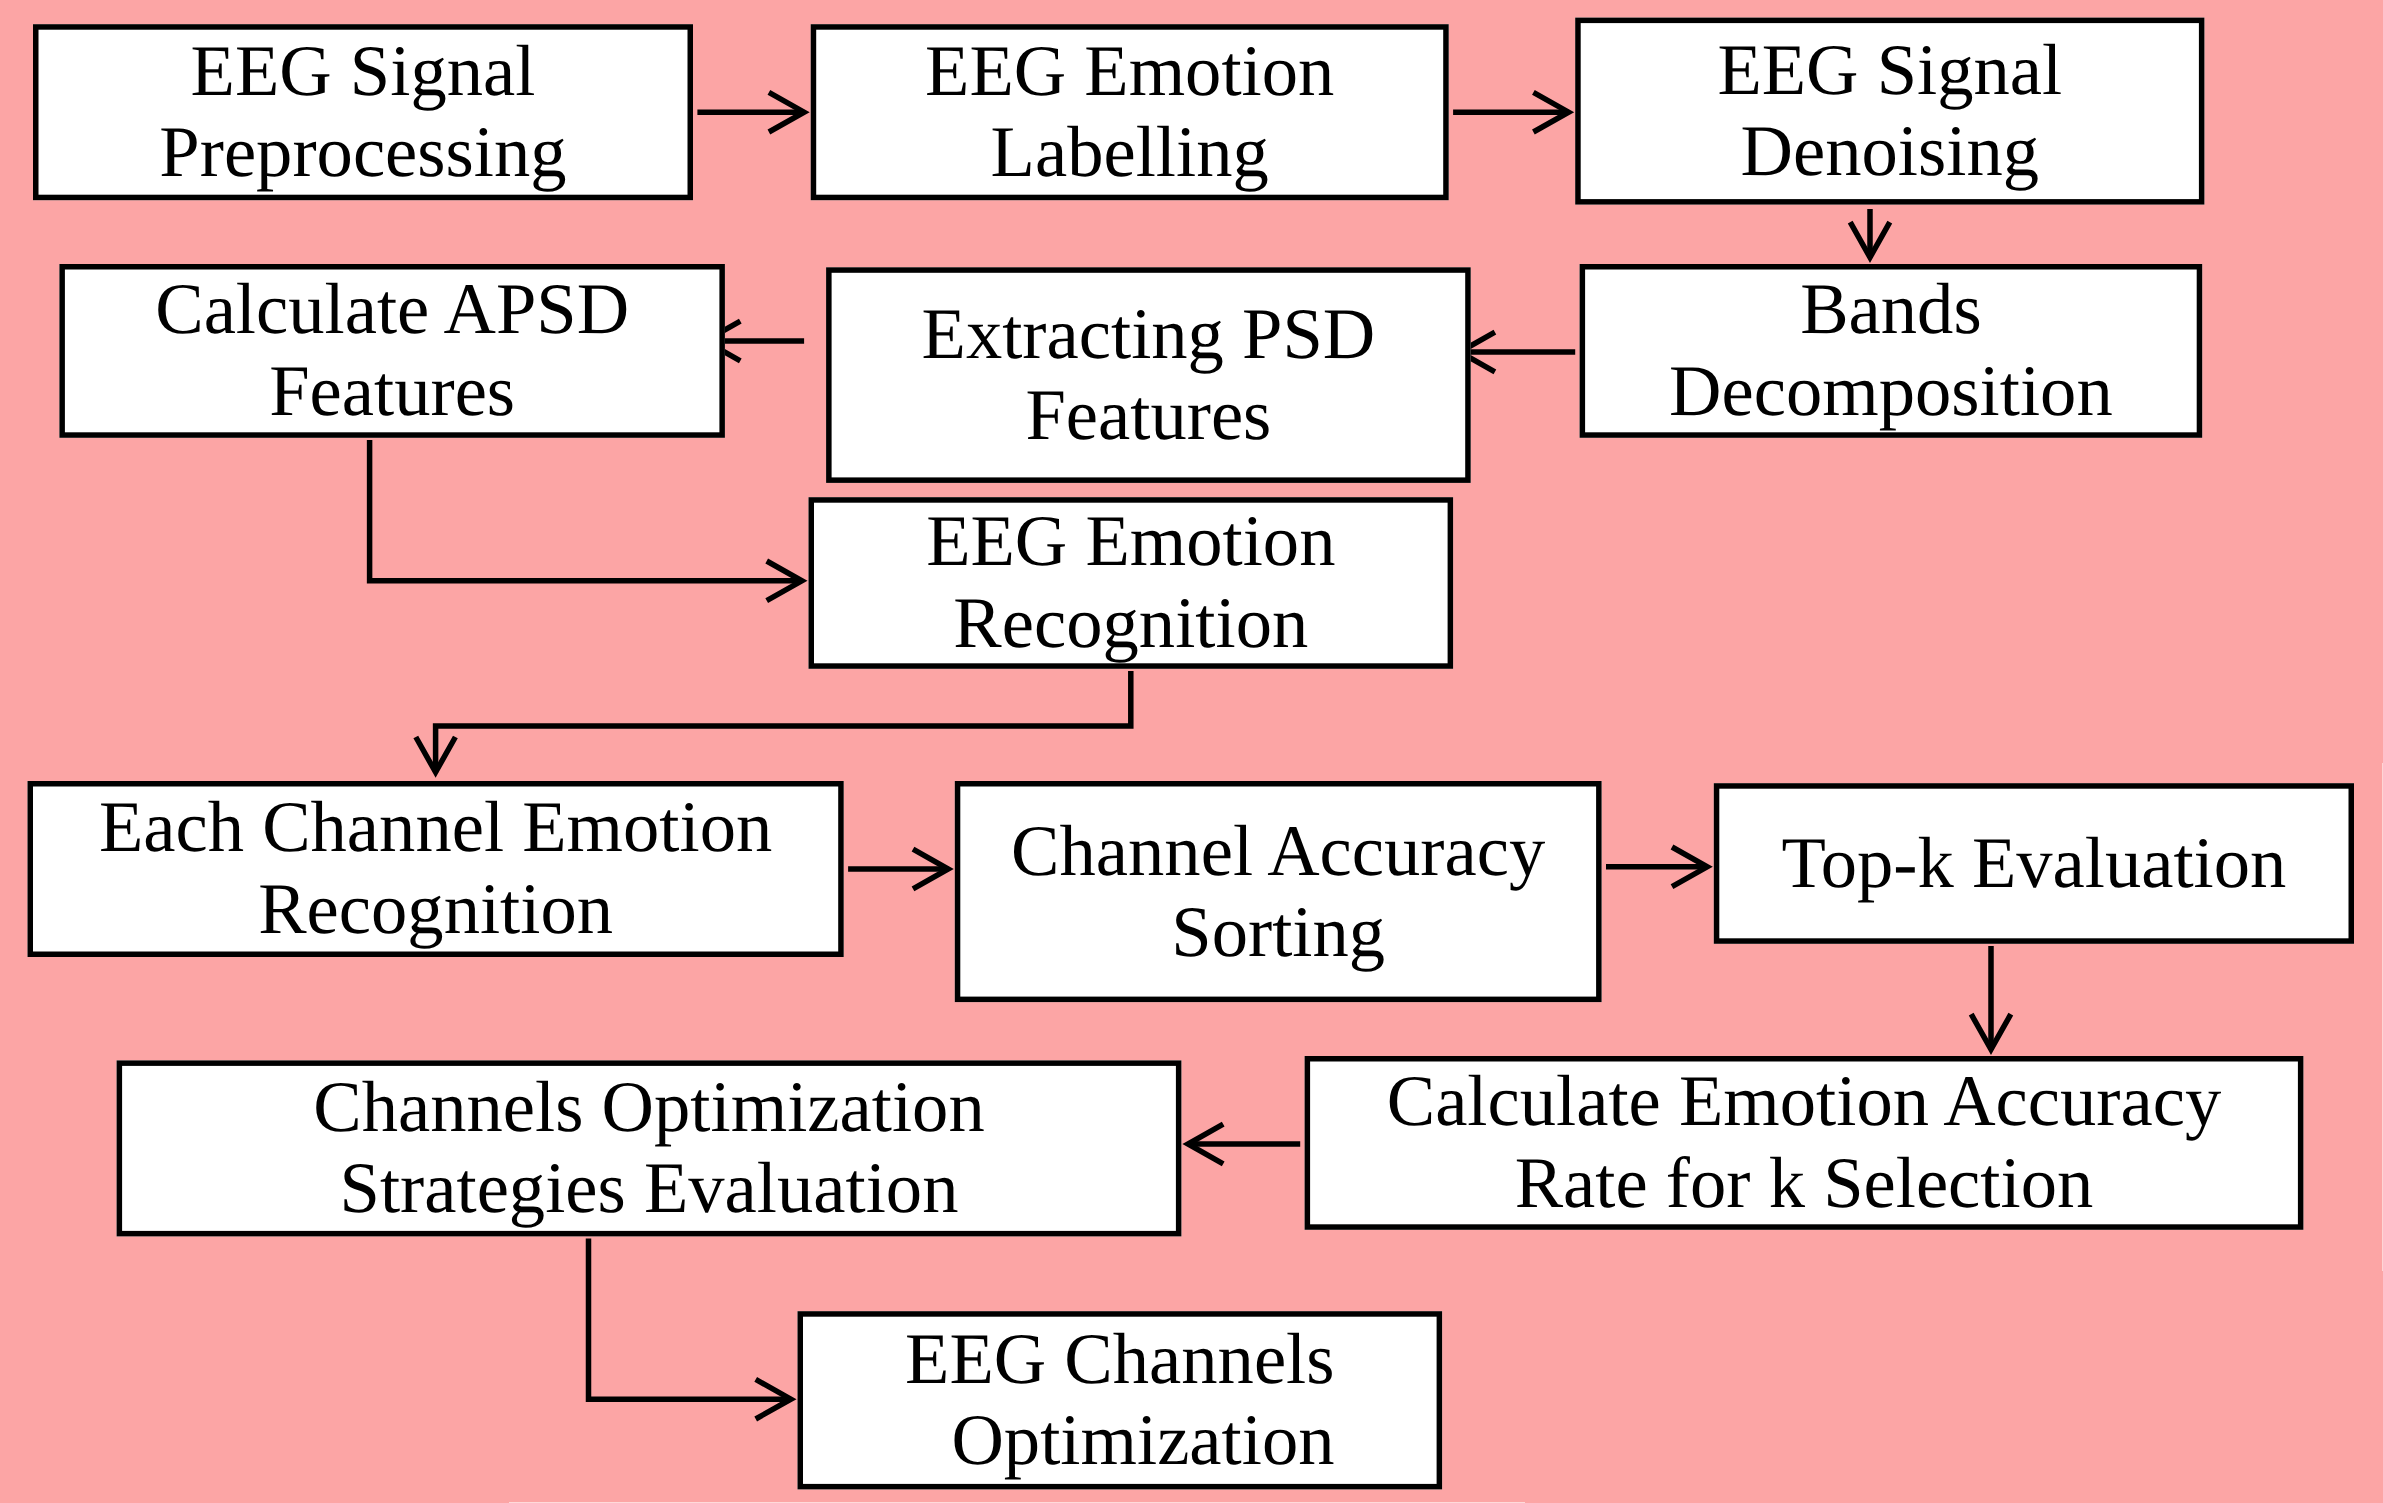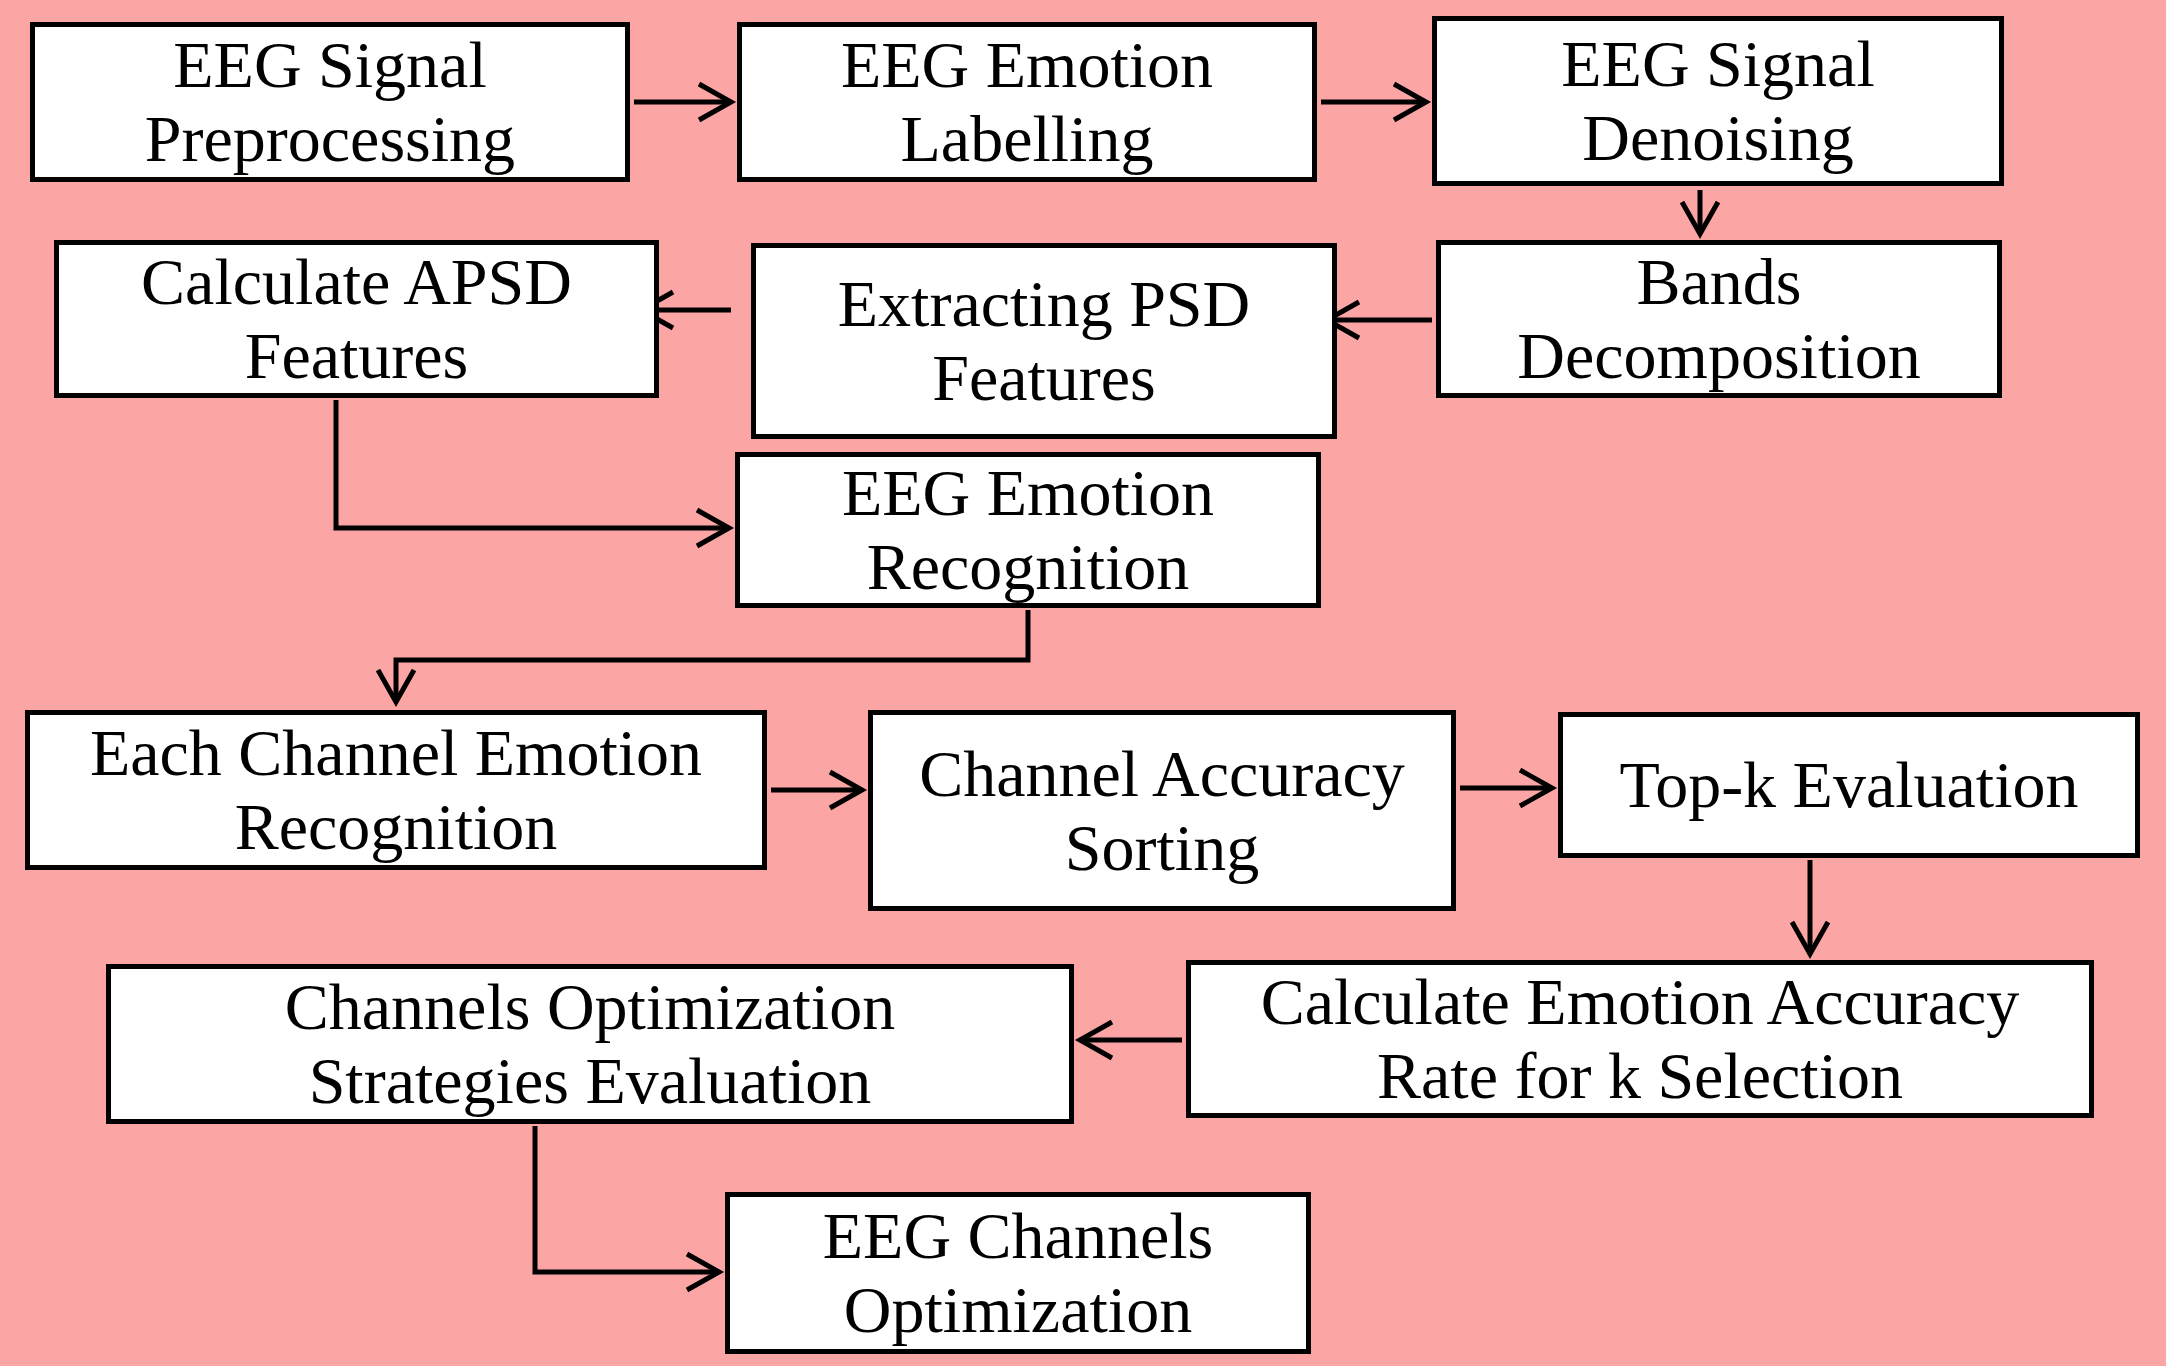--- a/index.html
+++ b/index.html
@@ -48,21 +48,21 @@
   #n-c { left: 1432px; top: 16px;   width: 572px; height: 170px; }
   #n-d { left: 30px;   top: 240px;  width: 605px; height: 158px; margin-left: 24px; }
   #n-e { left: 735px;  top: 243px;  width: 586px; height: 196px; margin-left: 16px; }
   #n-f { left: 1436px; top: 240px;  width: 566px; height: 158px; }
   #n-g { left: 735px;  top: 452px;  width: 586px; height: 156px; }
   #n-h { left: 25px;   top: 710px;  width: 742px; height: 160px; }
   #n-i { left: 868px;  top: 710px;  width: 588px; height: 201px; }
   #n-j { left: 1558px; top: 712px;  width: 582px; height: 146px; }
   #n-l { left: 106px;  top: 964px;  width: 968px; height: 160px; }
   #n-k { left: 1186px; top: 960px;  width: 908px; height: 158px; }
-  #n-m { left: 725px;  top: 1192px; width: 586px; height: 162px; }
+  #n-m { left: 725px;  top: 1192px; width: 586px; height: 162px; text-align: right; }
 </style>
 </head>
 <body>
 
 <div id="canvas">
 
   <svg id="edge-layer" viewBox="0 0 2166 1366" xmlns="http://www.w3.org/2000/svg">
     <defs>
       <marker id="arrow" markerUnits="userSpaceOnUse" markerWidth="48" markerHeight="48" refX="40" refY="22" orient="auto">
         <path d="M8,4 L40,22 L8,40" fill="none" stroke="#000000" stroke-width="5"></path>

